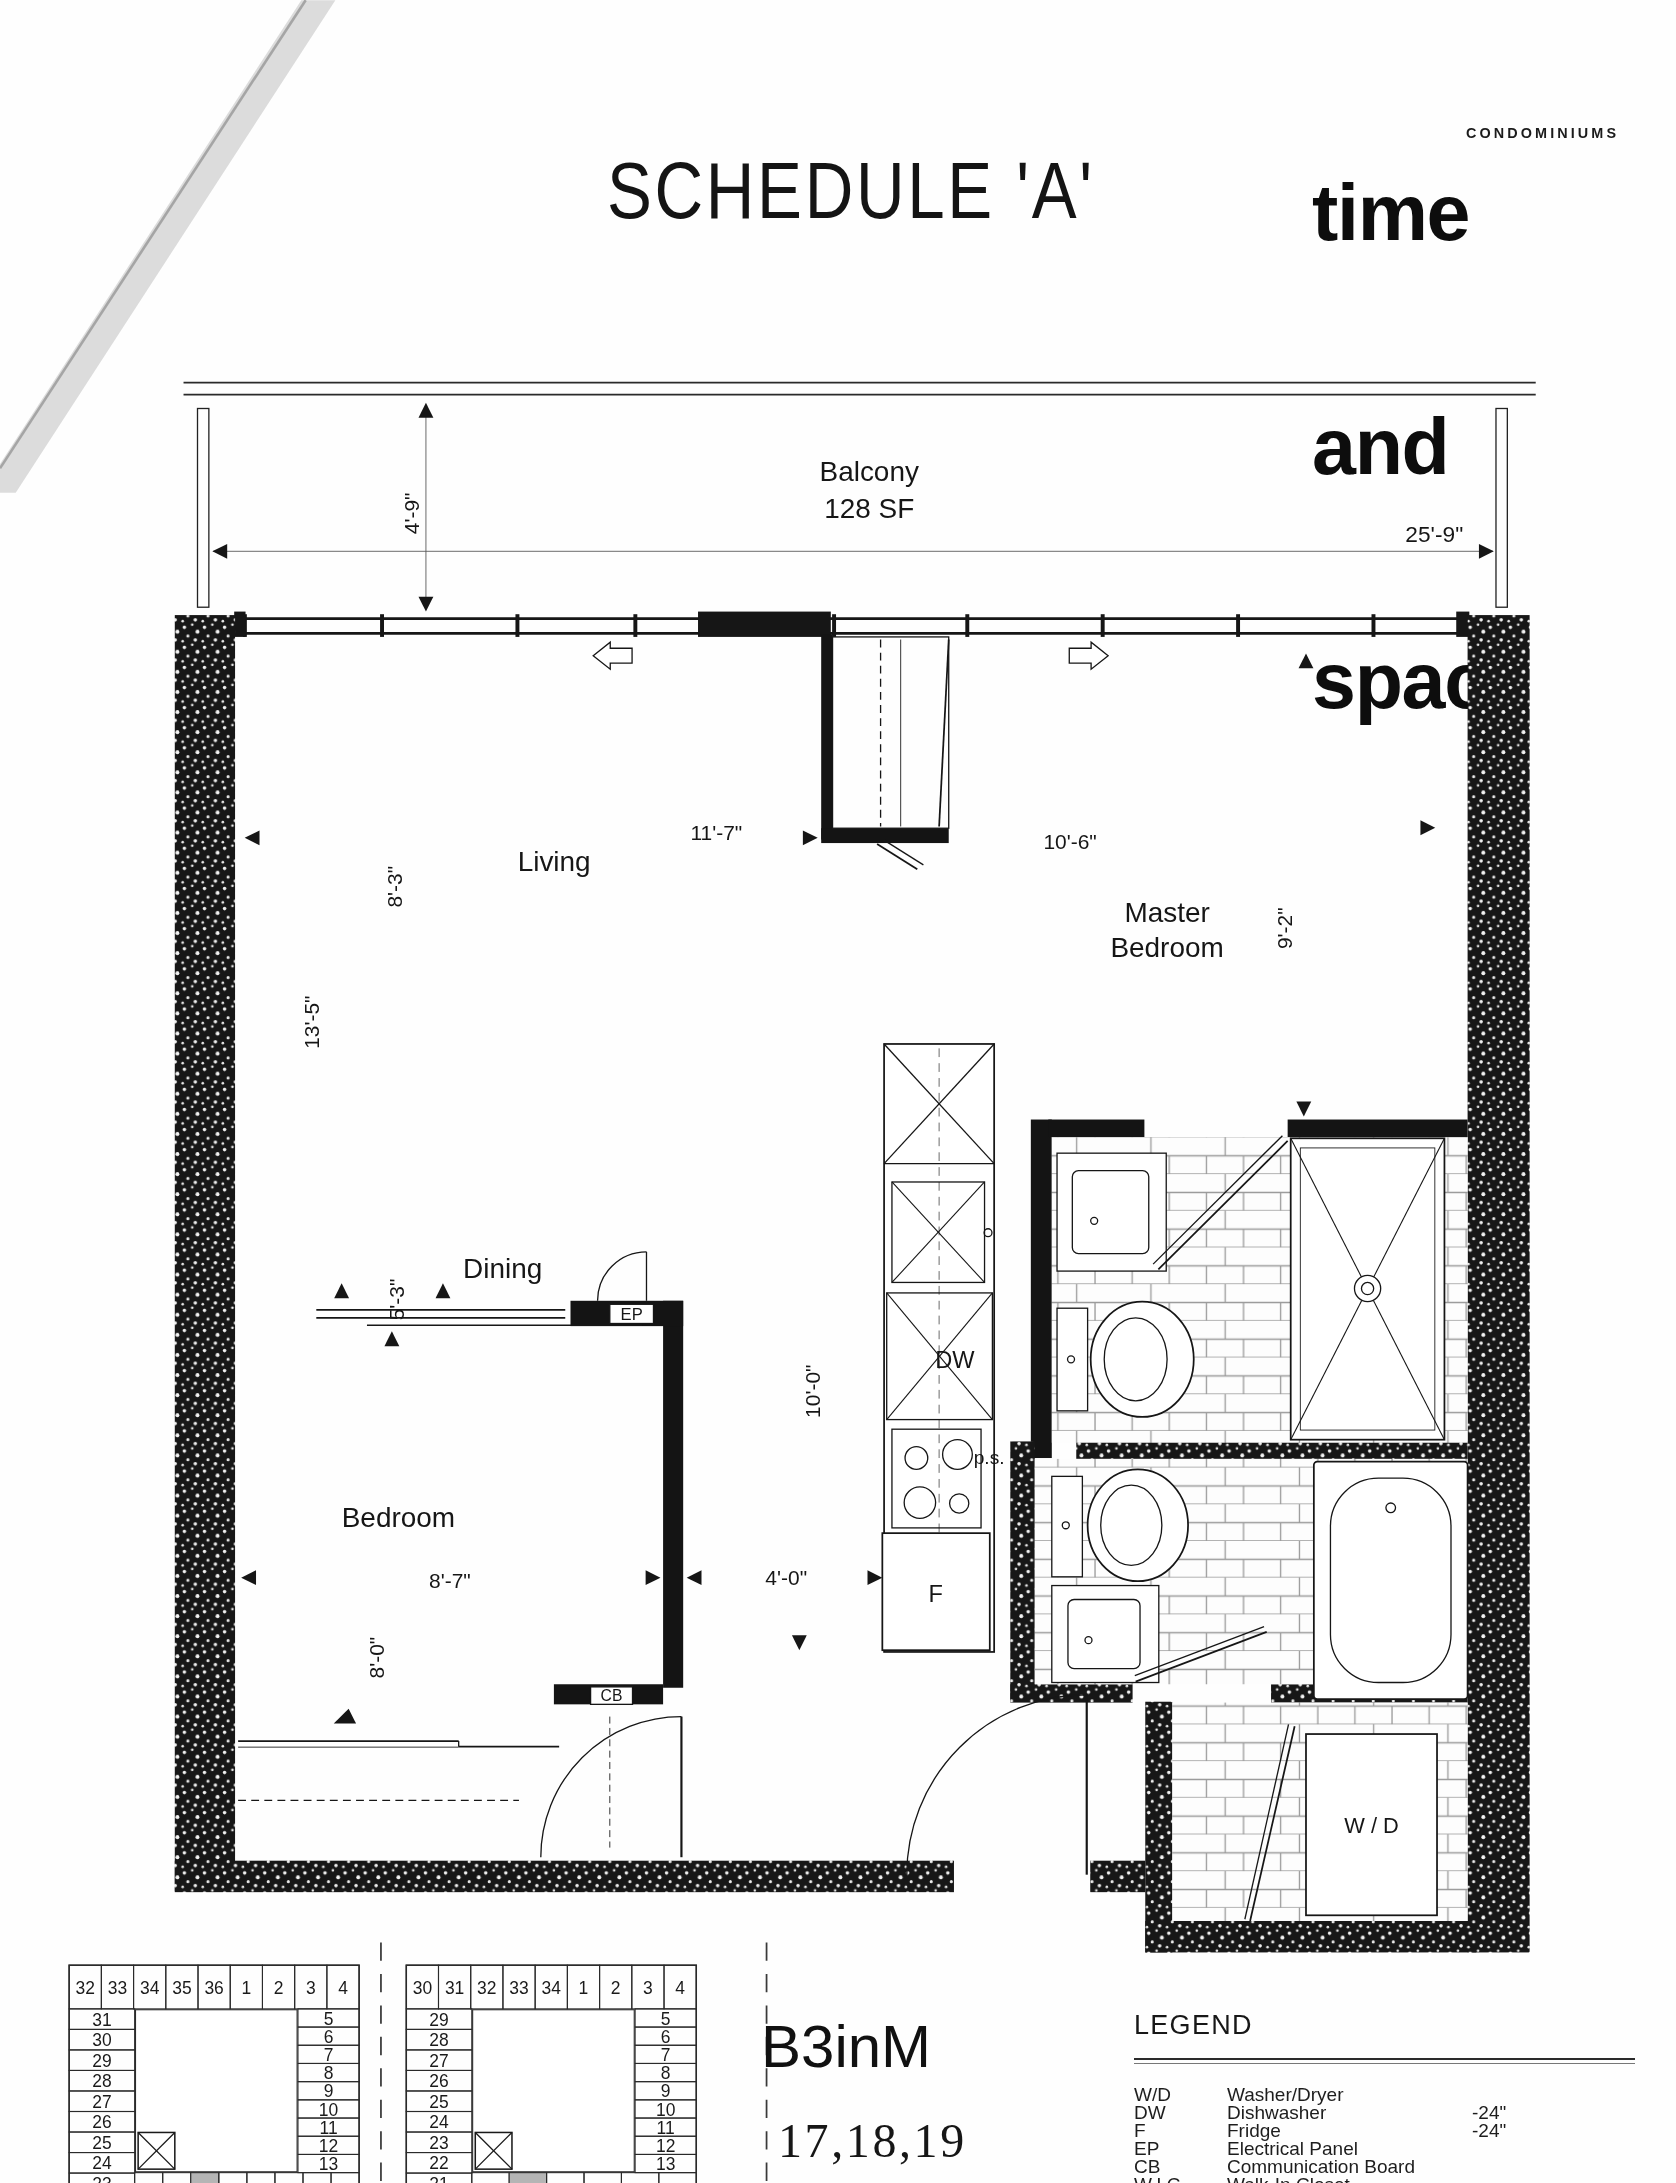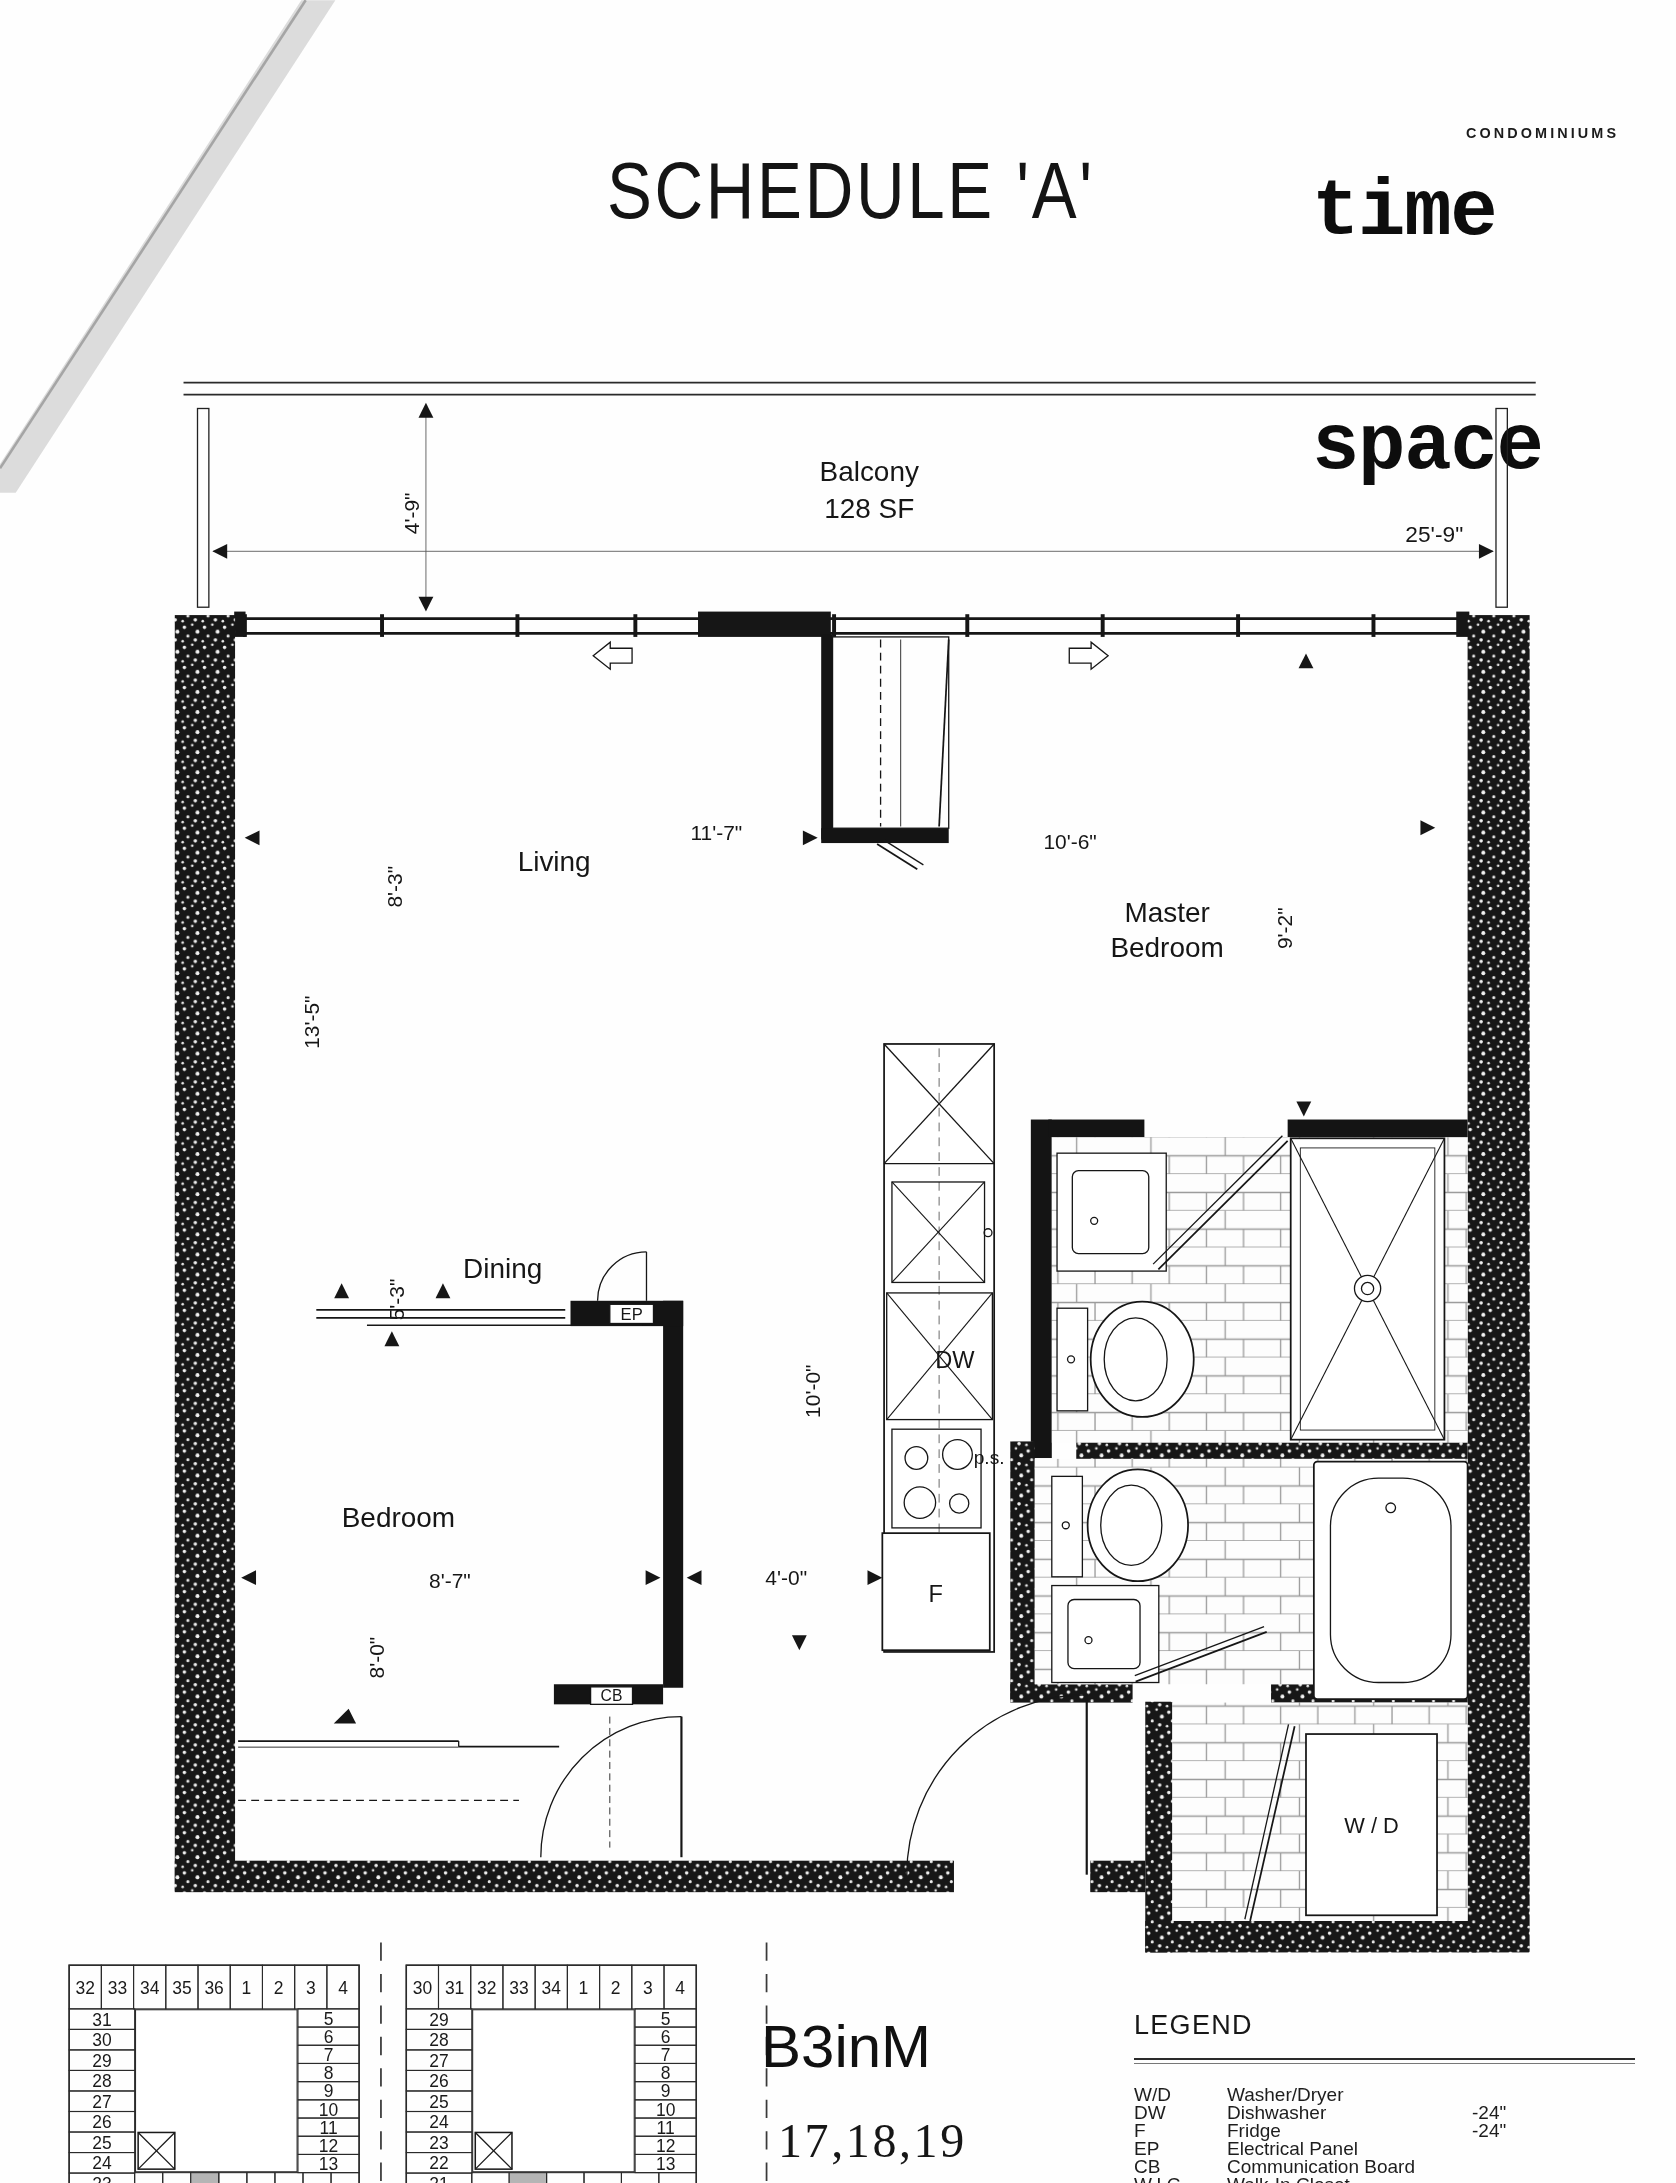--- a/index.html
+++ b/index.html
@@ -3,21 +3,21 @@
 <meta charset="utf-8">
 <style>
   html,body{margin:0;padding:0;background:#e8e8e8;}
   .page{position:relative;width:1677px;height:2730px;background:#fefefe;overflow:hidden;
         font-family:"Liberation Sans",sans-serif;color:#161616;}
   .t{position:absolute;white-space:pre;}
   svg{position:absolute;overflow:visible;}
   
   .schedule-title{left:607px;top:144px;font-size:66px;letter-spacing:2.6px;color:#141414;
                   transform:scale(1.02,1.22);transform-origin:left top;}
-  .logo{left:1312px;top:17.5px;width:245px;font-family:Liberation Mono, monospace;font-weight:bold;
+  .logo{left:1312px;top:17.5px;width:245px;font-family:Liberation Sans, sans-serif;font-weight:bold;
         font-size:79px;line-height:78px;letter-spacing:-1.3px;color:#0d0d0d;}
   .logo-tag{left:1466px;top:125px;font-size:14.4px;letter-spacing:3.1px;font-weight:bold;color:#1b1b1b;text-align:right;}
   
   .model{left:761px;top:2012px;font-size:60px;color:#111;}
   .units{left:778px;top:2113px;font-size:48px;letter-spacing:2.6px;font-family:Liberation Serif, serif;}
   
   .legend{left:1134px;top:1996px;width:501px;}
   .legend-title{font-size:27px;letter-spacing:1.3px;color:#171717;}
   .legend-rule{height:3.9px;border-top:2.2px solid #2a2a2a;border-bottom:1.3px solid #777;margin:2.6px 0 7.9px 0;}
   .lg-row{display:flex;font-size:19px;line-height:18px;color:#1d1d1d;}
@@ -32,20 +32,21 @@
 <div class="page">
 
   <svg style="left:0;top:0" width="393" height="568" viewBox="0 0 900 1300">
     <polygon points="690,0 768,0 36,1128 0,1128 0,1062" fill="#dcdcdc"></polygon>
     <line x1="700" y1="0" x2="0" y2="1072" stroke="#a5a5a5" stroke-width="6"></line>
   </svg>
 
   <div class="t schedule-title">SCHEDULE 'A'</div>
   <div class="t logo">
     <div>time</div>
+    <div>and</div>
     <div>space</div>
   </div>
   <div class="t logo-tag">CONDOMINIUMS</div>
 
   <svg style="left:166px;top:367px" width="1389" height="1616" viewBox="380 840 3180 3700" font-family="Liberation Sans, sans-serif" fill="#161616">
     <defs>
       <pattern id="stip" width="46" height="46" patternUnits="userSpaceOnUse">
         <rect width="46" height="46" fill="#171717"></rect>
         <circle cx="8" cy="10" r="4" fill="#f2f2f2"></circle>
           <circle cx="26" cy="4" r="3" fill="#e9e9e9"></circle>

